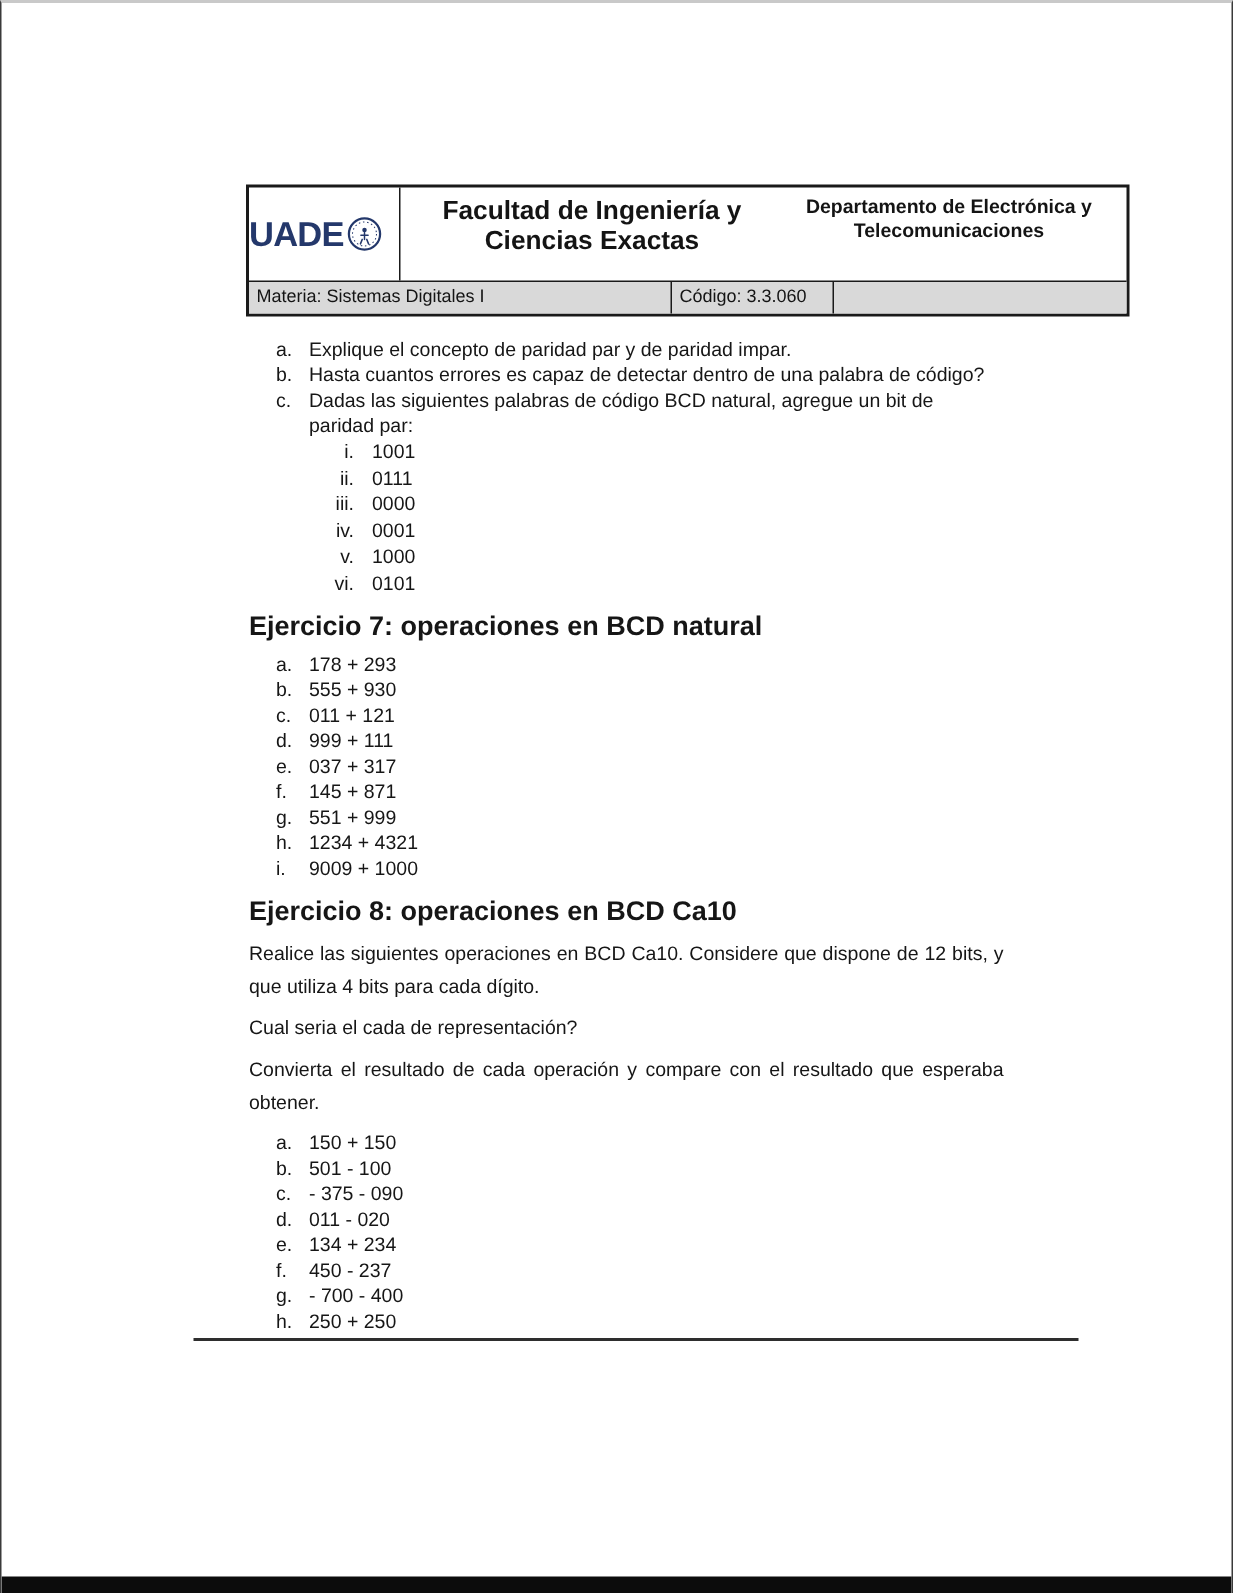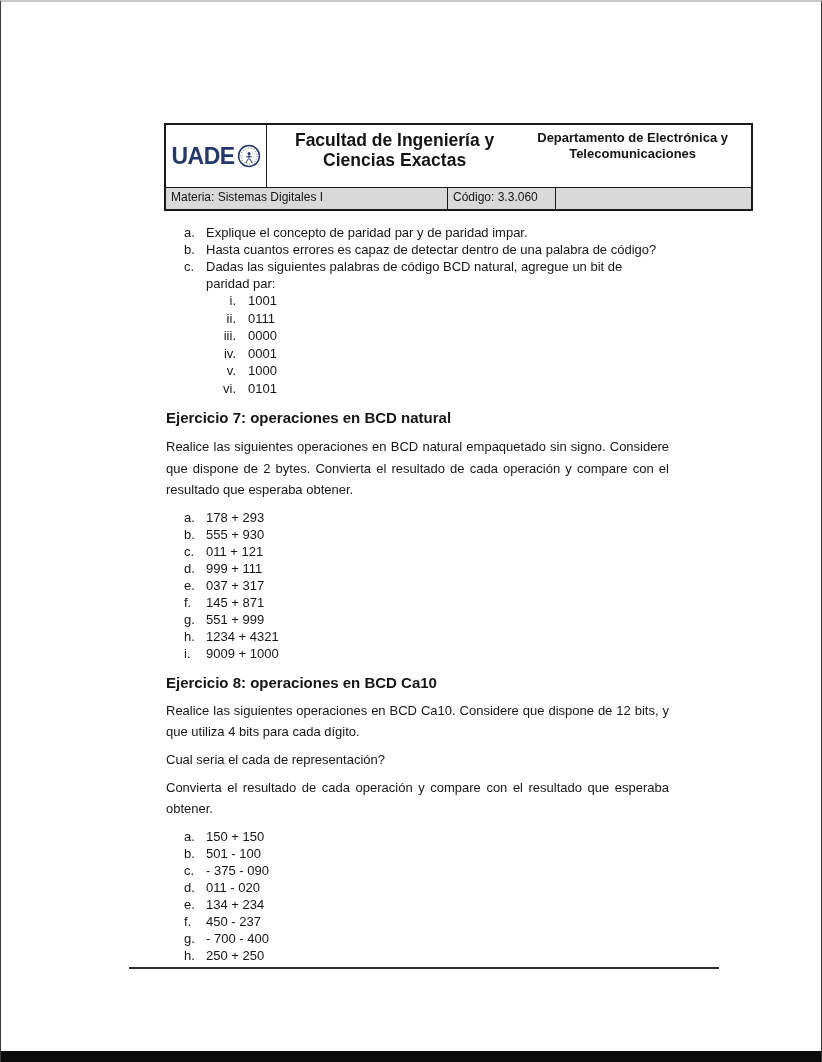--- a/index.html
+++ b/index.html
@@ -38,21 +38,21 @@
     display: flex;
     height: 63px;
     border-bottom: 1px solid #1a1a1a;
   }
   .logo-cell {
     width: 101px;
     flex: none;
     border-right: 1px solid #1a1a1a;
     display: flex;
     align-items: center;
-    justify-content: center;
+    justify-content: flex-start;
     gap: 2px;
   }
   .logo-word {
     font-weight: bold;
     font-size: 23px;
     letter-spacing: -0.5px;
     color: #24386b;
   }
   .title-cell {
     flex: 1;
@@ -99,21 +99,21 @@
   }
   .alpha-marker { width: 22px; margin-left: 18px; flex: none; }
   .alpha-text { flex: 1; }
   .roman-list { margin-top: 0; }
   .roman-li { display: flex; line-height: 17.5px; }
   .roman-marker { width: 52px; margin-left: 18px; text-align: right; flex: none; }
   .roman-value { margin-left: 12px; }
 
   .exercise-heading {
     font-weight: bold;
-    font-size: 15px;
+    font-size: 18px;
     line-height: 17px;
     margin-top: 12px;
   }
   .para {
     margin-top: 10px;
     line-height: 21.5px;
     text-align: justify;
   }
   .para.narrow-gap { margin-top: 9px; }
   .single-line { margin-top: 8px; line-height: 17px; }
@@ -204,21 +204,20 @@
           <span class="roman-value">1000</span>
         </li>
 
         <li class="roman-li">
           <span class="roman-marker">vi.</span>
           <span class="roman-value">0101</span>
         </li>
       </ul>
 
     <div class="exercise-heading">Ejercicio 7: operaciones en BCD natural</div>
-    <p class="para">Realice las siguientes operaciones en BCD natural empaquetado sin signo. Considere que dispone de 2 bytes. Convierta el resultado de cada operación y compare con el resultado que esperaba obtener.</p>
 
     <ul class="ops-list">
 
         <li class="alpha-li">
           <span class="alpha-marker">a.</span>
           <span class="alpha-text">178 + 293</span>
         </li>
 
         <li class="alpha-li">
           <span class="alpha-marker">b.</span>

